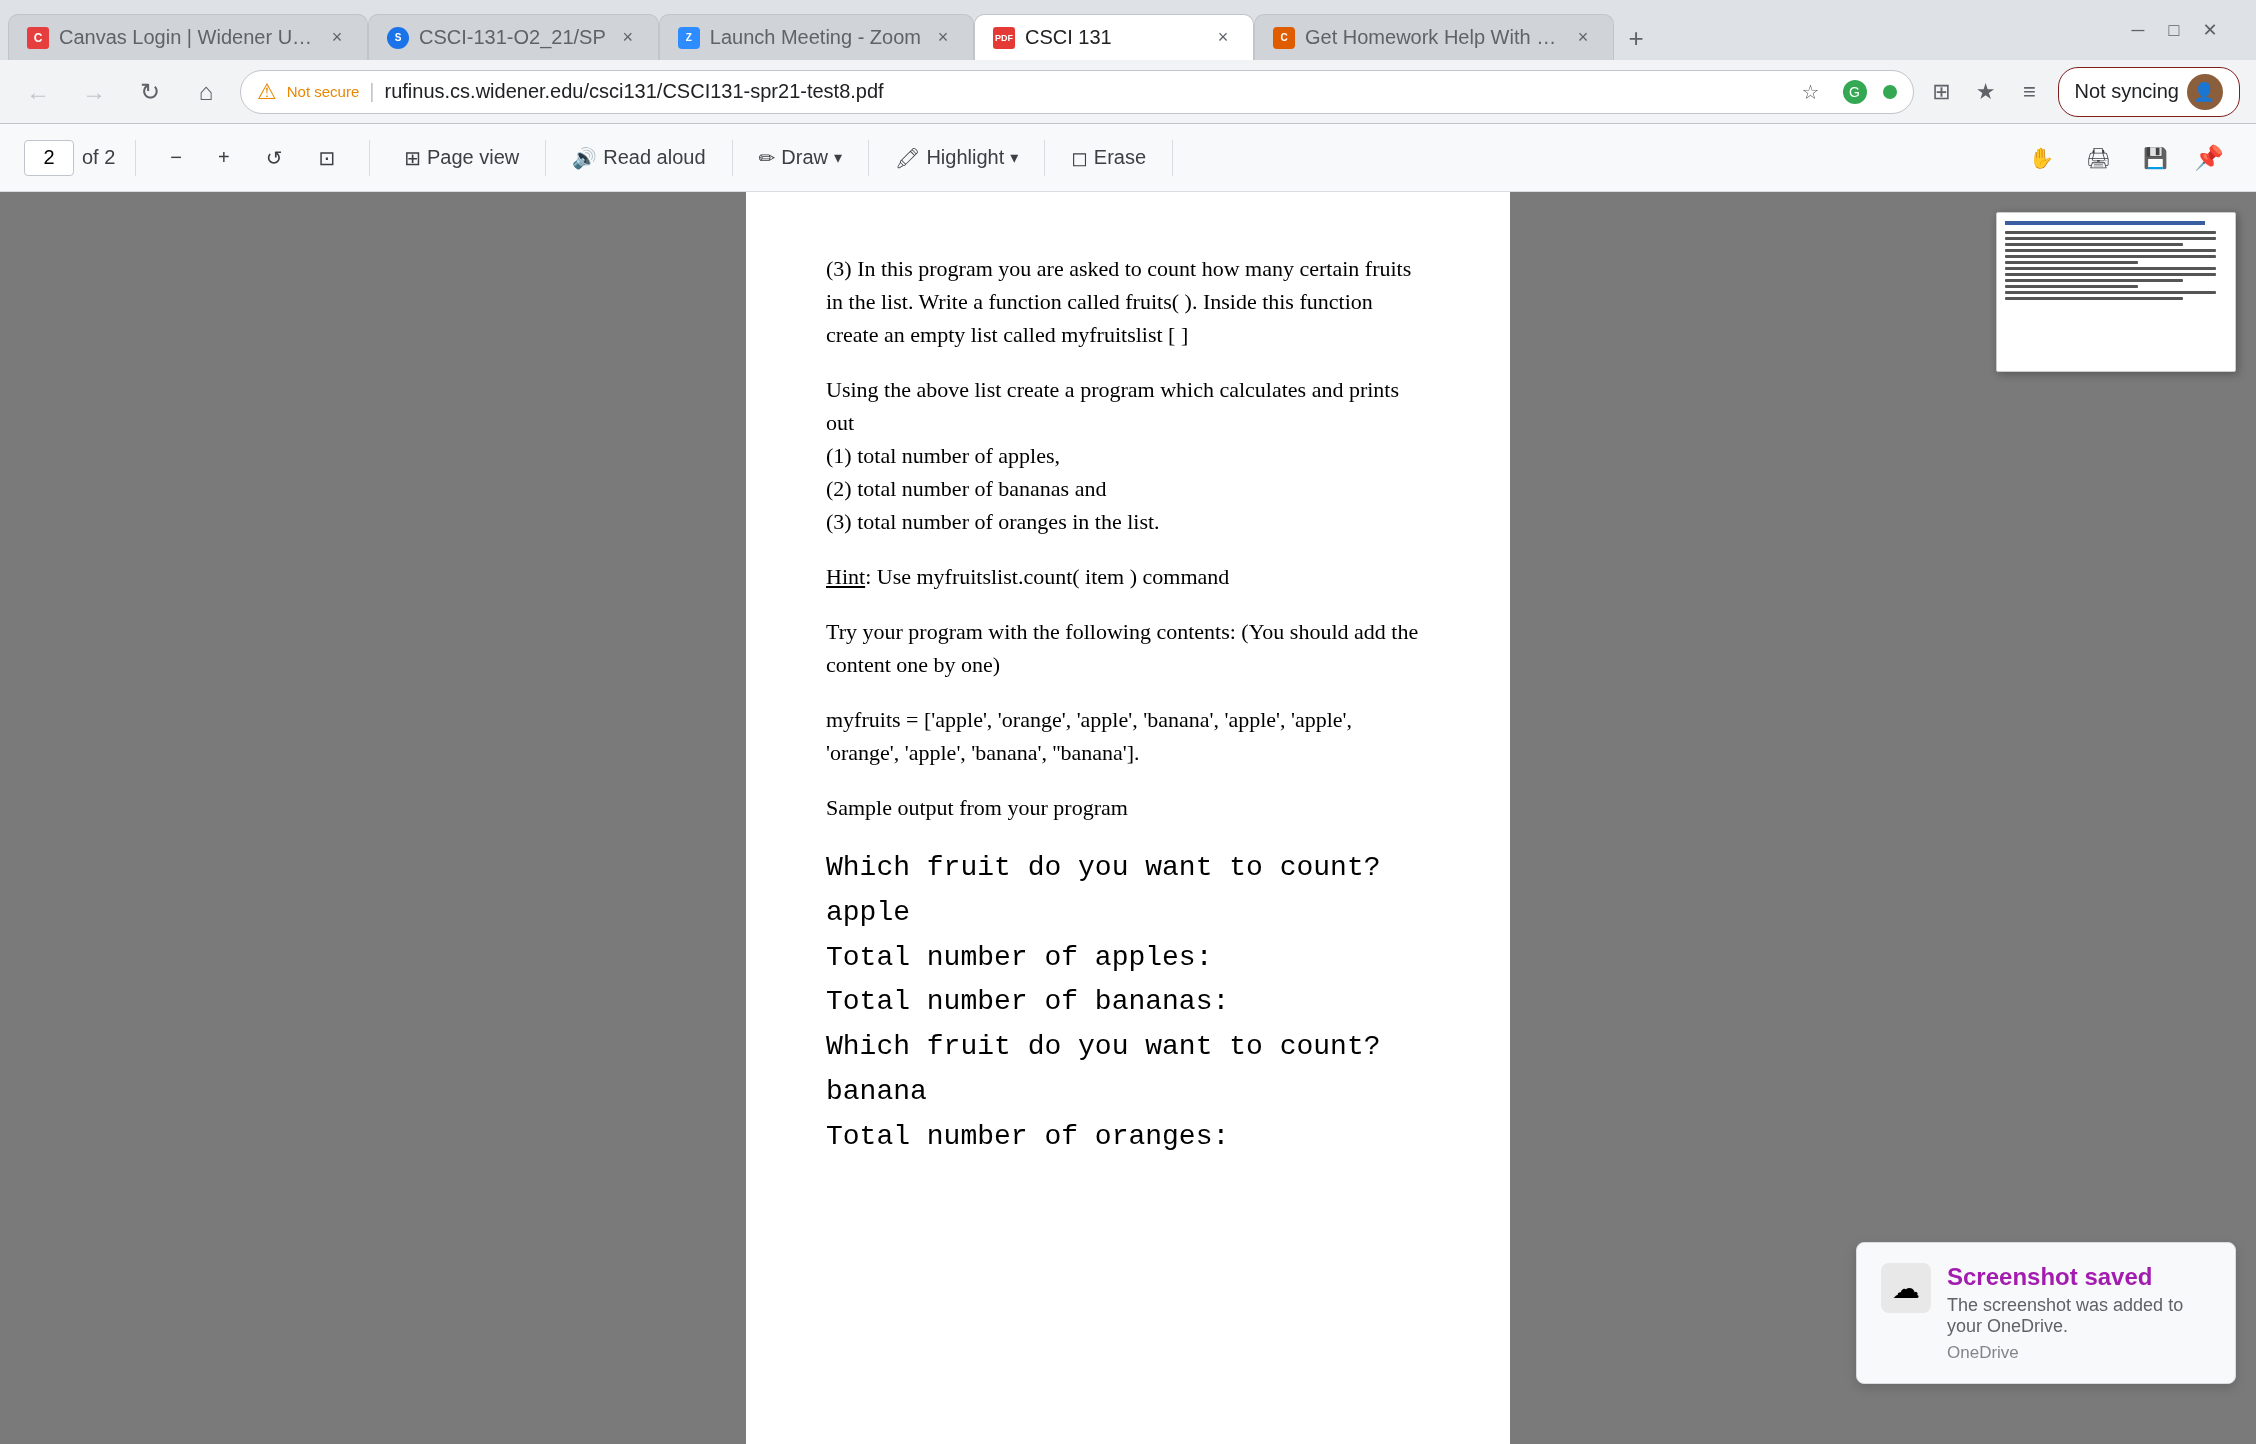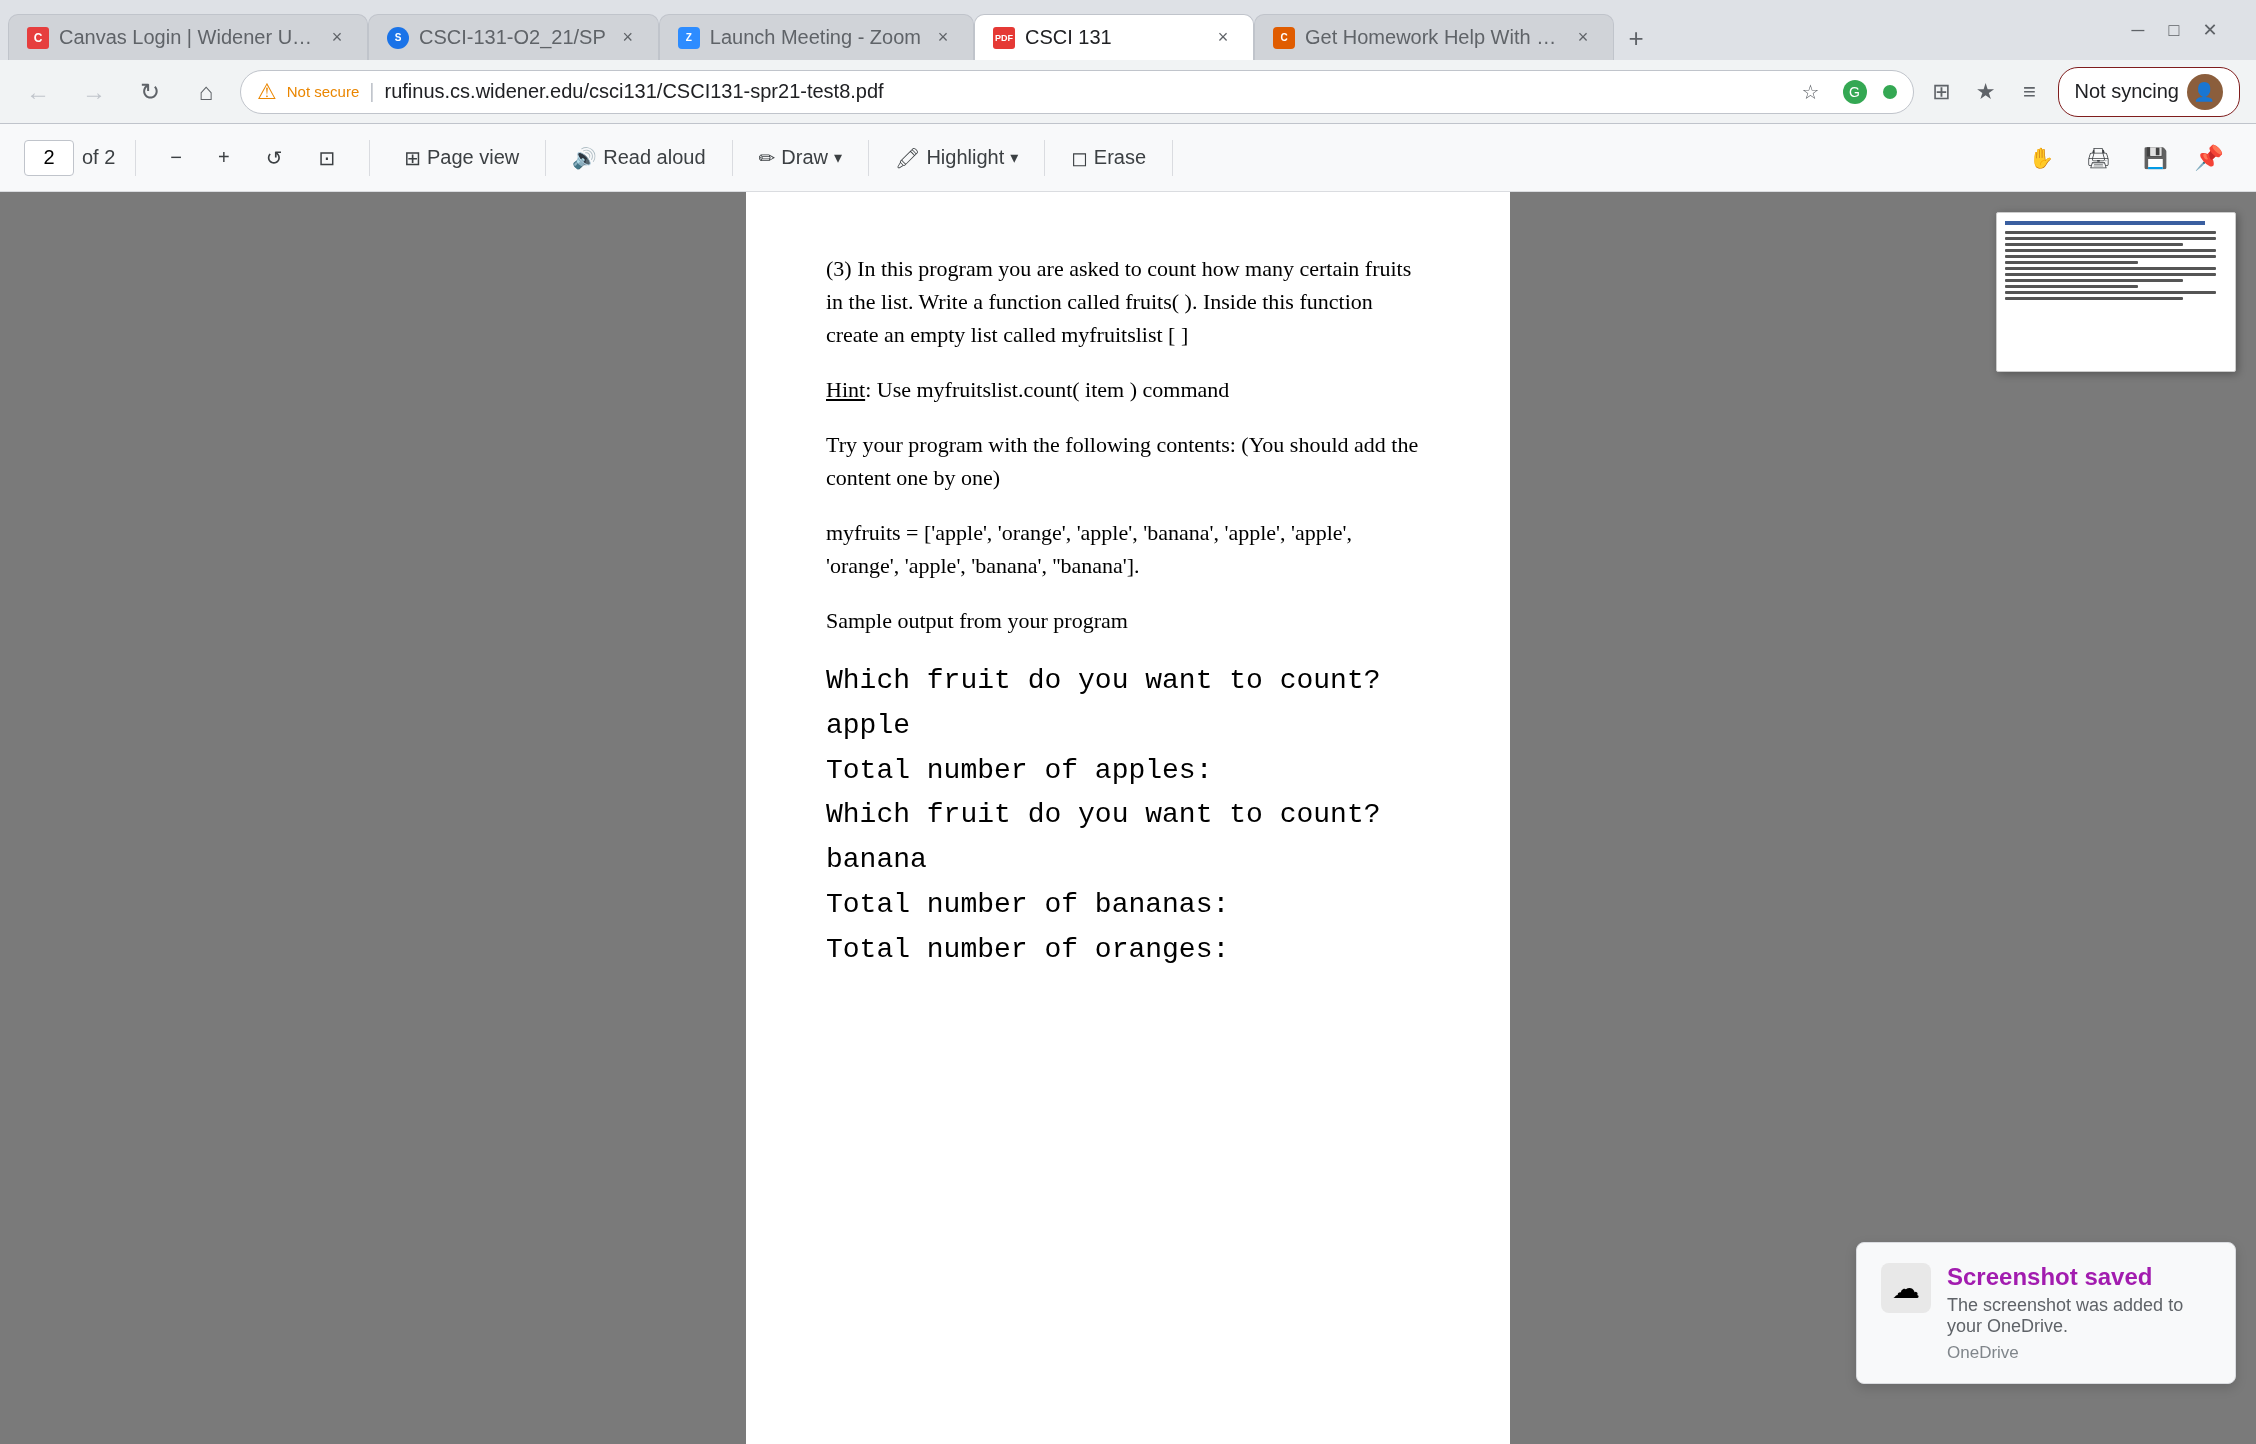--- a/index.html
+++ b/index.html
@@ -205,33 +205,39 @@
       <div class="pin-btn">📌</div>
     </div>
   </div>
 </div>
 
 <div class="main-content">
   <div class="pdf-content-area">
     <div class="pdf-page">
       <p>(3) In this program you are asked to count how many certain fruits in the list. Write a function called fruits( ). Inside this function create an empty list called myfruitslist [ ]</p>
       <p>
+        <span>Using the above list create a program which calculates and prints out</span><br>
+        <span>(1) total number of apples,</span><br>
+        <span>(2) total number of bananas and</span><br>
+        <span>(3) total number of oranges in the list.</span>
+      </p>
+      <p>
         <span class="underline">Hint</span><span>: Use myfruitslist.count( item ) command</span>
       </p>
       <p>Try your program with the following contents: (You should add the content one by one)</p>
       <p>
         myfruits = ['apple', 'orange', 'apple', 'banana', 'apple', 'apple',<br>
         'orange', 'apple', 'banana', ''banana'].
       </p>
       <p>Sample output from your program</p>
       <div class="monospace">
         <div>Which fruit do you want to count? apple</div>
         <div>Total number of apples:</div>
+        <div>Total number of bananas:</div>
         <div>Which fruit do you want to count? banana</div>
-        <div>Total number of bananas:</div>
         <div>Total number of oranges:</div>
       </div>
     </div>
   </div>
 
   <div class="thumbnail-panel">
     <div class="thumbnail-lines">
       <div style="background:#3a5fa0;height:4px;margin-bottom:6px;width:90%;"></div>
       <div class="t-line long"></div>
       <div class="t-line long"></div>

